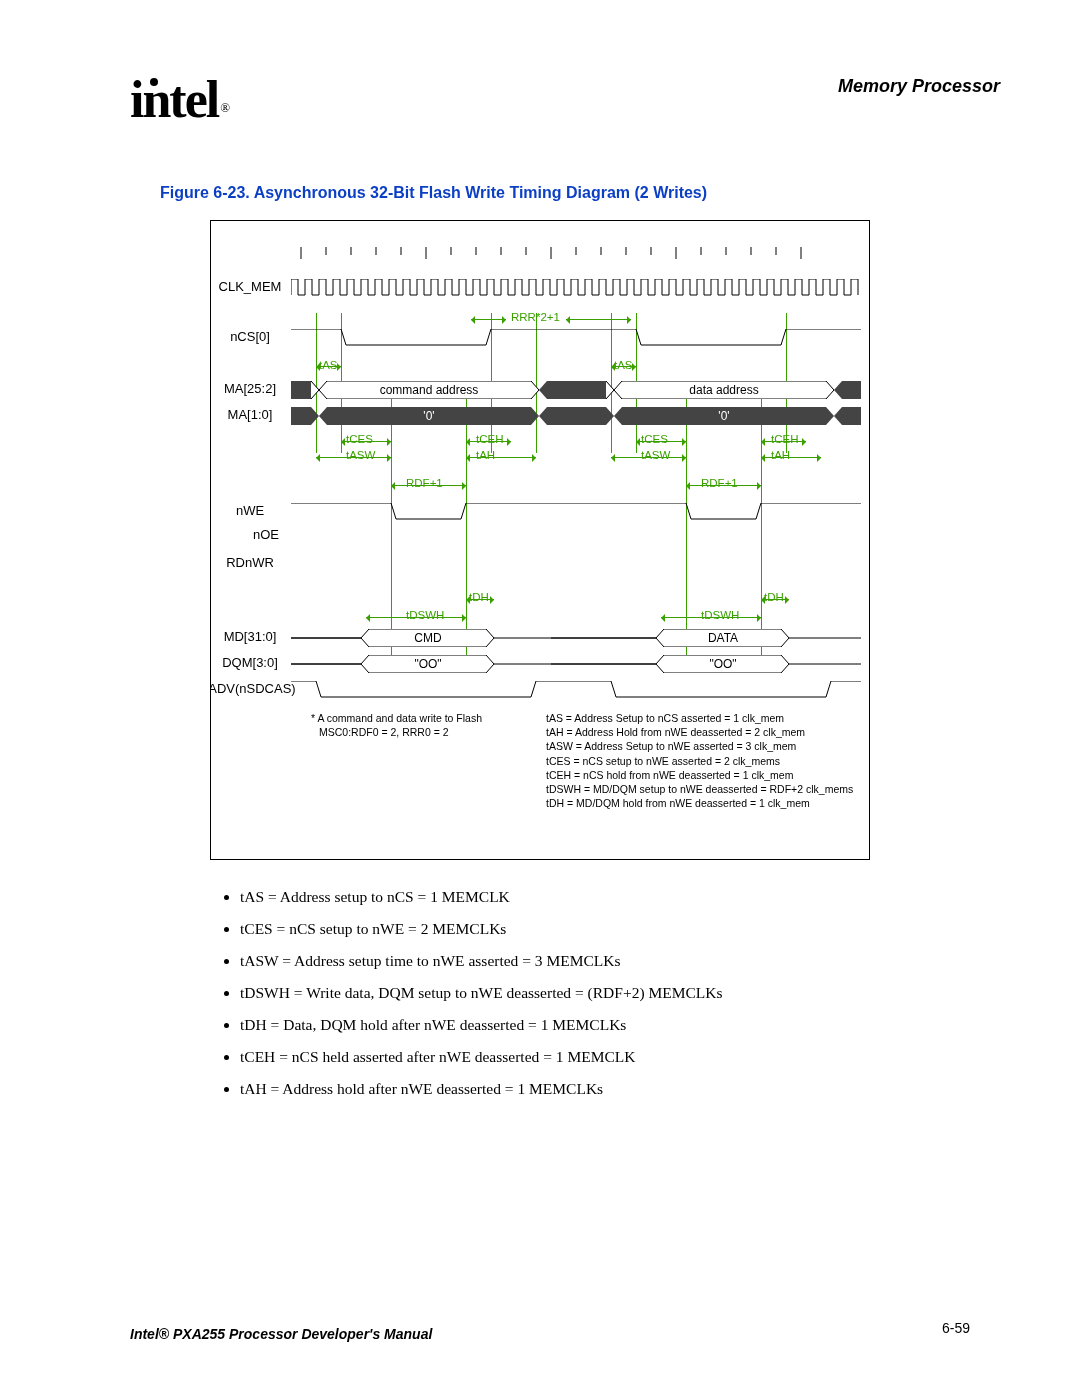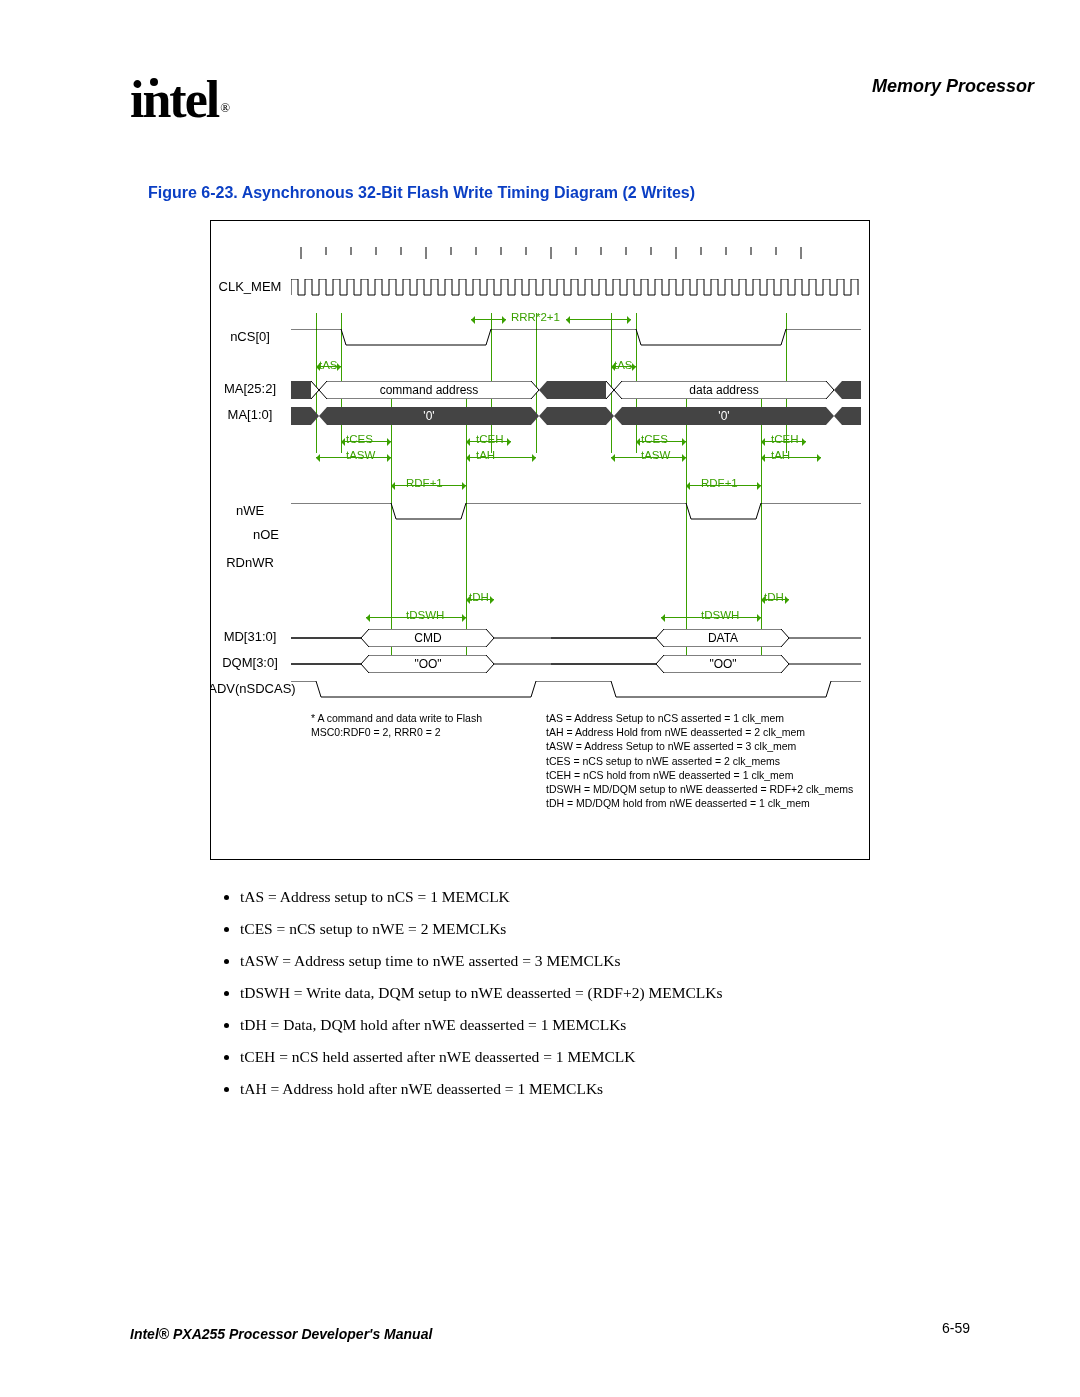--- a/index.html
+++ b/index.html
@@ -5,21 +5,21 @@
   * { margin: 0; padding: 0; box-sizing: border-box; }
   body {
     font-family: Arial, Helvetica, sans-serif;
     background: #fff;
     width: 1080px;
     height: 1397px;
     position: relative;
     color: #000;
   }
   .page {
-    padding: 70px 46px 60px 130px;
+    padding: 70px 80px 60px 130px;
     height: 100%;
     position: relative;
   }
   .header {
     display: flex;
     justify-content: space-between;
     align-items: flex-start;
     margin-bottom: 55px;
   }
   .logo {
@@ -48,21 +48,21 @@
     font-style: italic;
     font-weight: 700;
     font-size: 18px;
     margin-top: 6px;
   }
   .figure-caption {
     color: #0b3fc4;
     font-weight: 700;
     font-size: 16px;
     margin-bottom: 18px;
-    margin-left: 18px;
+    margin-left: 30px;
   }
   .diagram-box {
     border: 1.5px solid #000;
     margin-left: 80px;
     width: 660px;
     height: 640px;
     position: relative;
     font-size: 12px;
     overflow: hidden;
   }
@@ -335,21 +335,21 @@
     </svg>
 
     <div class="sig-label" style="top:460px;left:-10px;width:88px">nADV(nSDCAS)</div>
     <svg class="nadv">
         <path d="M0 0 L25 0 L30 16 L240 16 L245 0 L320 0 L325 16 L535 16 L540 0 L570 0" stroke="#000" fill="none"></path>
       </svg>
 
     <div class="footnotes">
       <div class="fn-left">
         <div>* A command and data write to Flash</div>
-        <div style="">MSC0:RDF0 = 2, RRR0 = 2</div>
+        <div style="margin-left:8px">MSC0:RDF0 = 2, RRR0 = 2</div>
       </div>
       <div class="fn-right">
         <div>tAS = Address Setup to nCS asserted = 1 clk_mem</div>
         <div>tAH = Address Hold from nWE deasserted = 2 clk_mem</div>
         <div>tASW = Address Setup to nWE asserted = 3 clk_mem</div>
         <div>tCES = nCS setup to nWE asserted = 2 clk_mems</div>
         <div>tCEH = nCS hold from nWE deasserted = 1 clk_mem</div>
         <div>tDSWH = MD/DQM setup to nWE deasserted = RDF+2 clk_mems</div>
         <div>tDH = MD/DQM hold from nWE deasserted = 1 clk_mem</div>
       </div>

